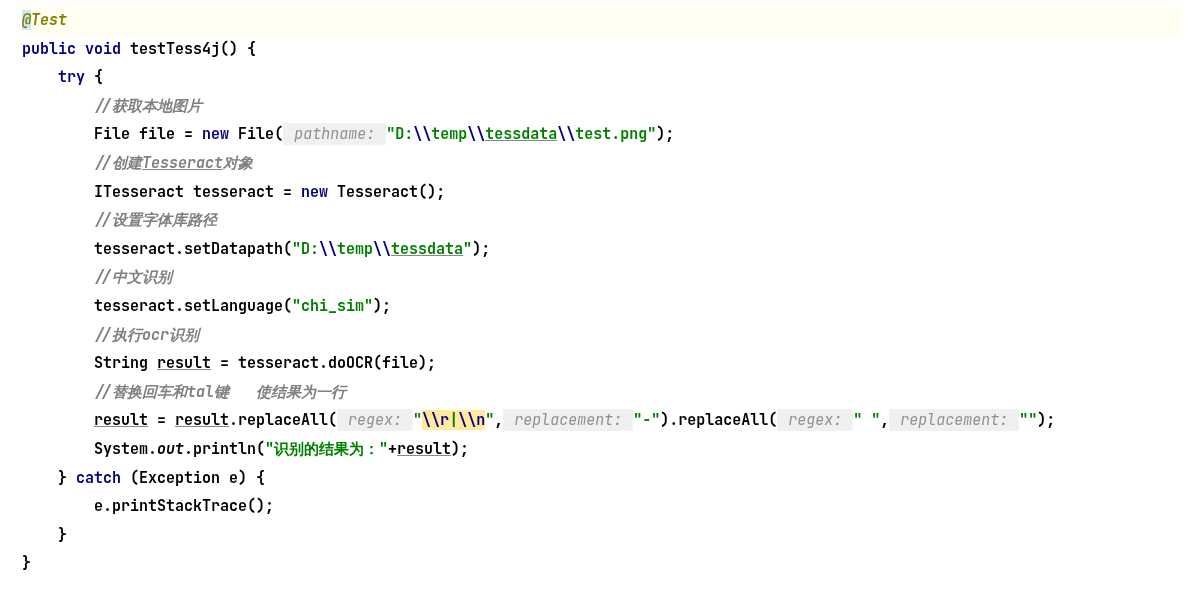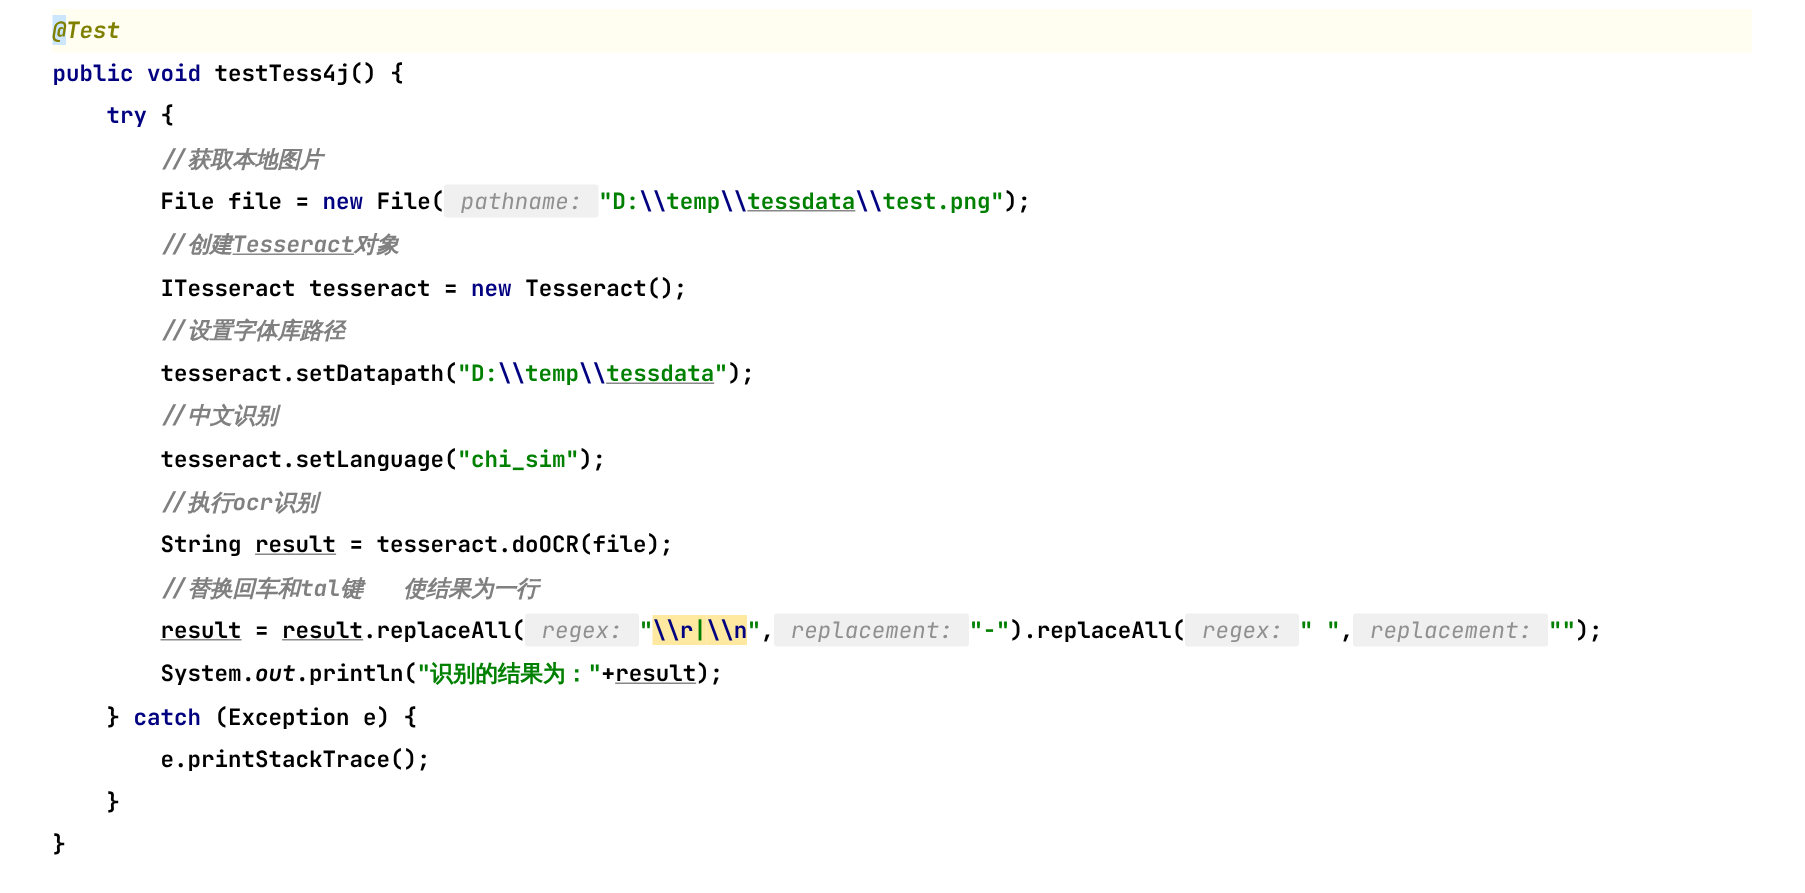--- a/index.html
+++ b/index.html
@@ -8,21 +8,21 @@
       font-size: 15px;
       background: #ffffff;
       padding: 0;
       width: 1203px;
       height: 595px;
       overflow: hidden;
     }
     .code-container {
       white-space: pre;
       line-height: 28.6px;
-      padding: 6px 35px;
+      padding: 6px 22px;
       font-weight: bold;
     }
     .highlight-line {
       background: #fffef0;
       display: inline-block;
       width: 100%;
     }
     .annotation { color: #808000; font-style: italic; }
     .annotation-sel { background: #cce6ff; color: #808000; font-style: italic; }
     .keyword { color: #000080; font-weight: bold; }

